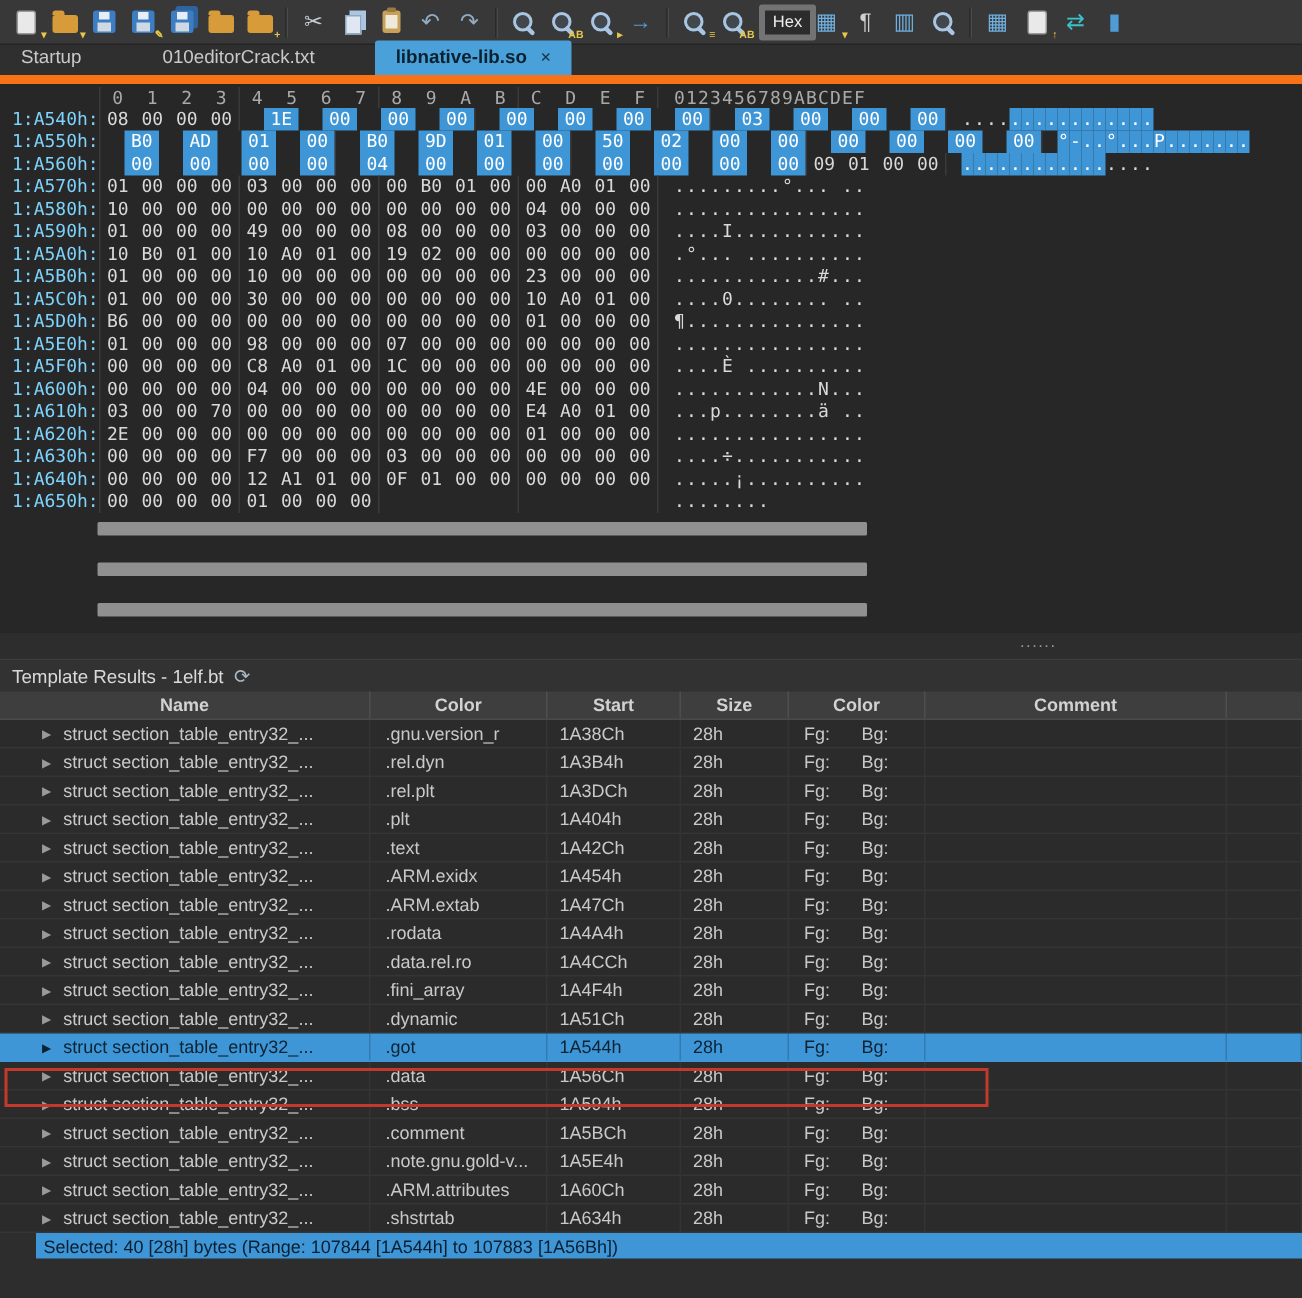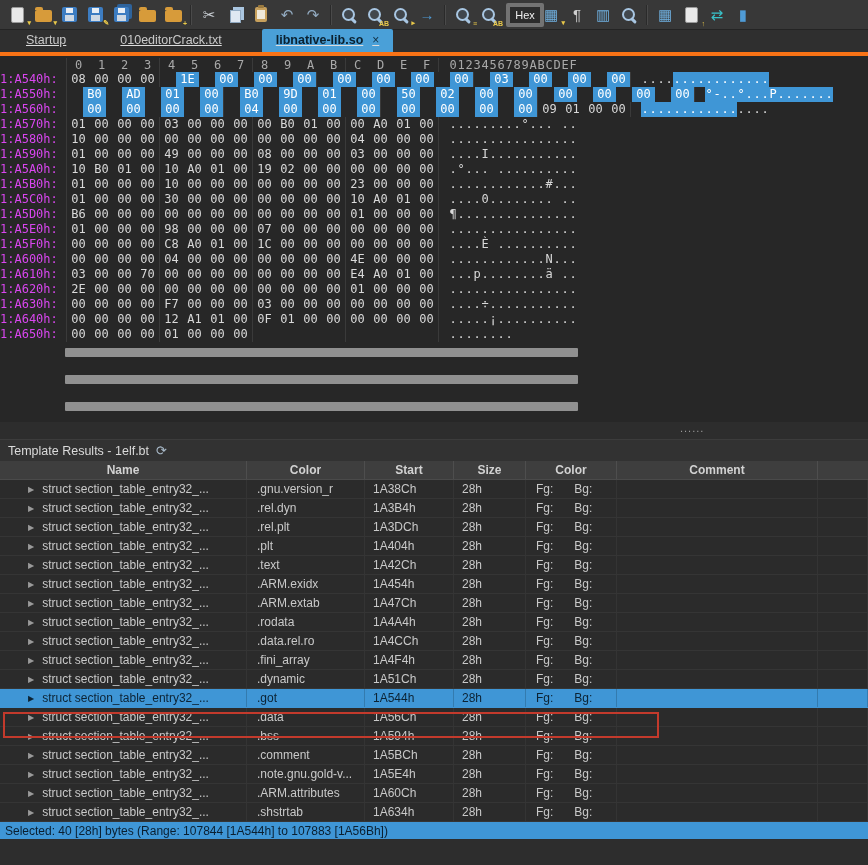--- a/index.html
+++ b/index.html
@@ -32,31 +32,31 @@
   .ic-paste::before { content:""; position:absolute; top:-2px; left:3px; width:6px; height:3px; background:#9a7a40; border-radius:1px; }
   .ic-paste::after { content:""; position:absolute; top:3px; left:2px; width:8px; height:9px; background:#efe9da; }
   .ic-mag { width:18px; height:18px; position:relative; }
   .ic-mag::before { content:""; position:absolute; top:2px; left:2px; width:9px; height:9px;
                     border:2px solid #a8c6e2; border-radius:50%; background:rgba(120,160,200,.15); }
   .ic-mag::after { content:""; position:absolute; right:1px; bottom:2px; width:7px; height:3px;
                    background:#a8c6e2; border-radius:2px; transform:rotate(45deg); }
   .hexbtn { border:4px solid #737373; background:#2c2c2c; color:#eee; font-size:11px; padding:2px 5px; border-radius:2px; }
 
   
-  .tabbar { height:26px; background:#2f2f2f; display:flex; align-items:flex-end; padding-left:12px;
-            border-bottom:4px solid #f97316; font-size:12.5px;text-decoration:underline; }
+  .tabbar { height:26px; background:#2f2f2f; display:flex; align-items:flex-end; padding-left:0;
+            border-bottom:6px solid #f97316; font-size:12.5px; }
   .tab { padding:4px 14px 5px; margin-right:26px; color:#c9c9c9; display:flex; gap:9px; align-items:center; }
   .tab.active { background:#4aa0d8; color:#0b2130; font-weight:bold; border-radius:2px 2px 0 0; margin-right:0; }
   .tab .close { font-weight:normal; color:#123246; font-size:12px; }
 
   
   .hexarea { height:366px; background:#272727; font-family:"DejaVu Sans Mono", monospace;
              font-size:12px; color:#d9d9d9; position:relative; padding-top:2px; }
   .hexhead { display:flex; height:14px; line-height:14px; color:#a9a9a9; }
-  .addr { width:66px; color:#d946ef; }
+  .addr { width:66px; padding-left:8px; color:#7dd3fc; }
   .bgroup { display:flex; border-right:1px solid #3a3a3a; }
   .bgroup.first { border-left:1px solid #3a3a3a; }
   .b { width:23px; text-align:center; }
   .b.sel { background:#3f96d6; color:#fff;margin-left:16px; }
   .ascii { display:flex; margin-left:10px; }
   .ac { width:8px; text-align:center; white-space:pre; }
   .ac.sel { background:#3f96d6; color:#fff; }
   .hrow { display:flex; height:15px; line-height:15px; }
   .bars { position:absolute; left:65px; top:292px; width:513px; }
   .bar { height:9px; background:#909090; margin-bottom:18px; border-radius:1px; }
@@ -83,21 +83,21 @@
   .tri { color:#9a9a9a; font-size:8px; margin-right:8px; }
   .td.c-value { padding-left:10px; }
   .td.c-start, .td.c-size { padding-left:8px; }
   .td.c-color { padding-left:10px; gap:21px; }
   .trow.sel { background:#3f96d6; color:#0c2334; border-bottom-color:#3f96d6; }
   .trow.sel .tri { color:#0c2334; }
   .trow.sel .td { border-right-color:rgba(0,0,0,0.18); }
 
   
   .statusbar { height:17px; background:#3f96d6; color:#0a1f30; font-size:12px;
-               display:flex; align-items:center; padding-left:5px; }
+               display:flex; align-items:center; padding-left:5px;margin-left:24px; }
 
   
   .red-annotation { position:absolute; left:3px; top:712px; width:656px; height:26px;
                     border:2px solid #c33a2c; pointer-events:none; z-index:10; }
 </style>
 </head>
 <body>
 
 <div class="app">
   <div class="toolbar" id="toolbar">

